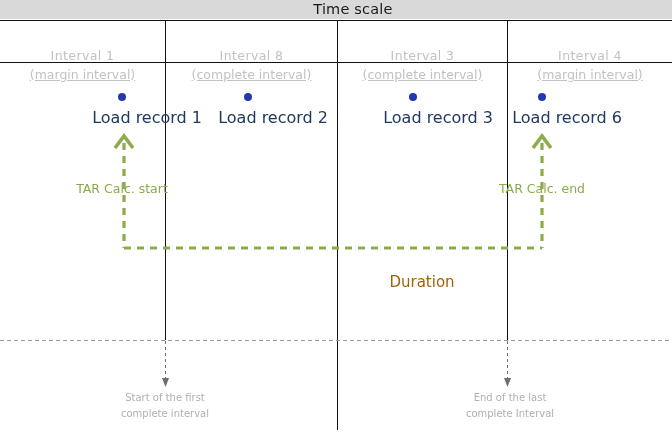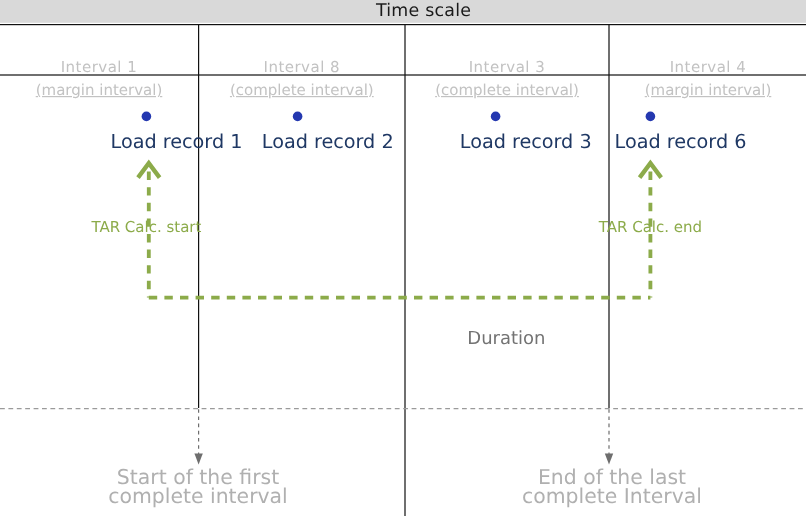--- a/index.html
+++ b/index.html
@@ -92,33 +92,33 @@
   .tar-label {
     position: absolute;
     color: #8cab4a;
     font-size: 12.5px;
     font-family: "DejaVu Sans", sans-serif;
     white-space: nowrap;
     text-align: center;
   }
   .duration-label {
     position: absolute;
-    color: #737373;
+    color: #a16207;
     font-size: 15px;
     font-family: "DejaVu Sans", sans-serif;
     white-space: nowrap;
     text-align: center;
   }
 
   
   .bottom-note {
     position: absolute;
     text-align: center;
     color: #b0b0b0;
-    font-size: 17px;
+    font-size: 10px;
     line-height: 16px;
     font-family: "DejaVu Sans", sans-serif;
     white-space: nowrap;
   }
   .bottom-note span { display: block; }
 
   svg.overlay {
     position: absolute;
     left: 0;
     top: 0;

